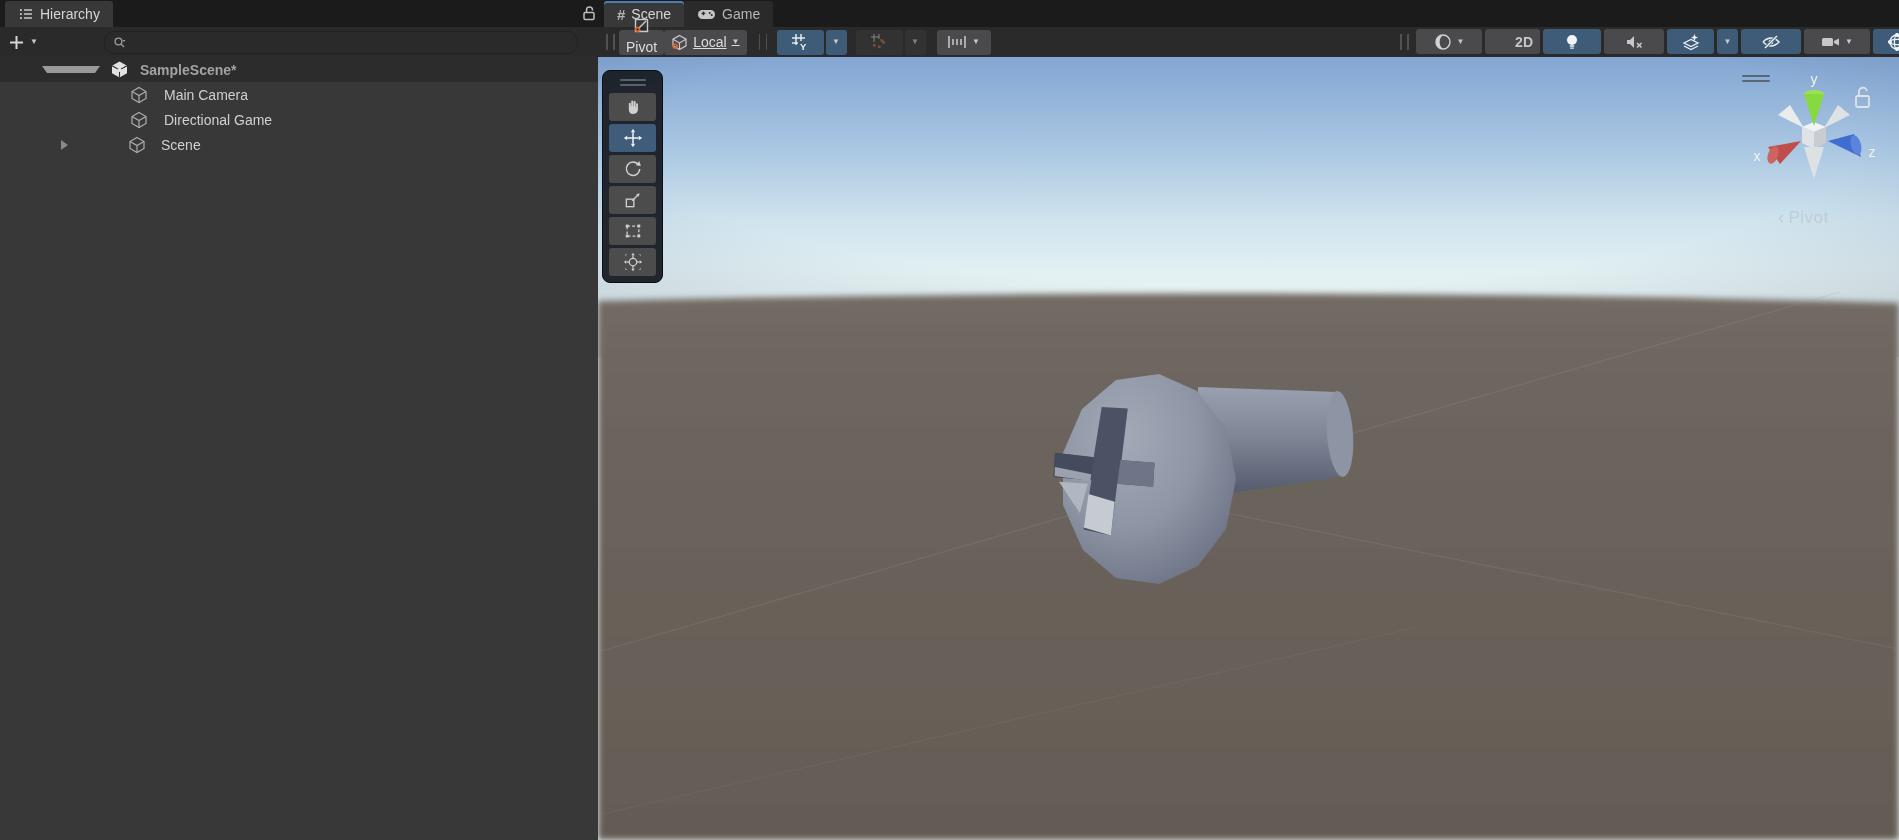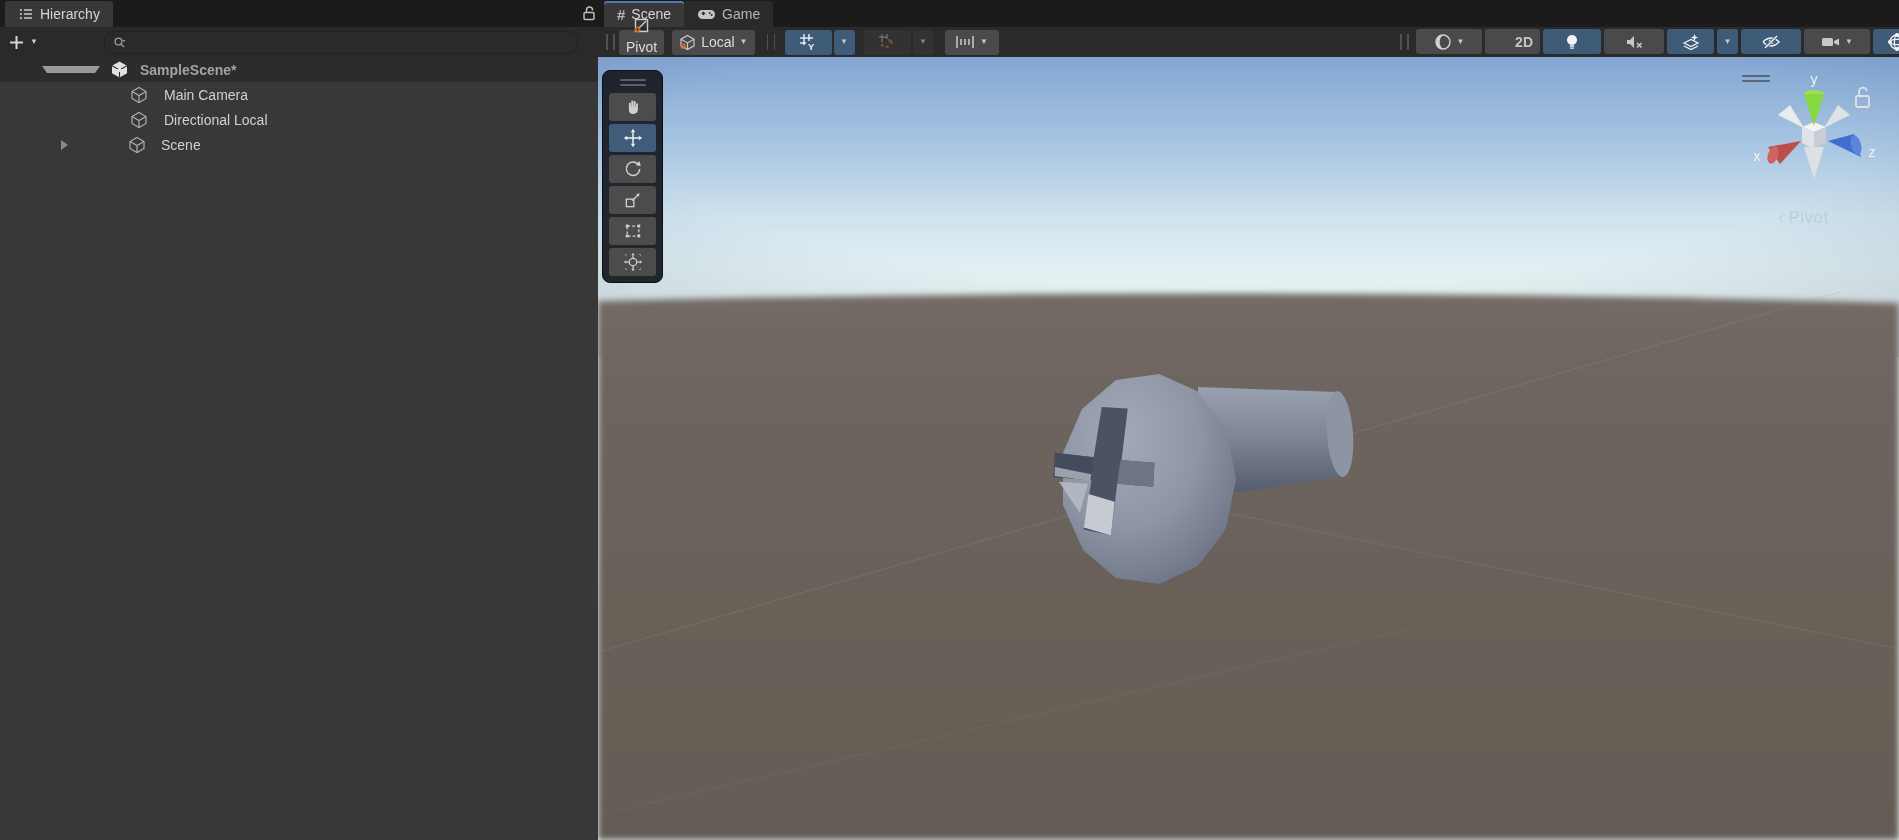--- a/index.html
+++ b/index.html
@@ -158,21 +158,21 @@
         </span>
         <span class="rowlabel abs" style="left:110px;">Main Camera</span>
       </div>
       <div class="trow">
         <span class="icon abs" style="left:82px;">
           <svg width="18" height="18" viewBox="0 0 18 18" fill="none" stroke="#adadad" stroke-width="1.2">
               <polygon points="9,1.5 16,5.5 16,12.5 9,16.5 2,12.5 2,5.5"></polygon>
               <path d="M2,5.5 9,9.5 16,5.5 M9,9.5 V16.5"></path>
             </svg>
         </span>
-        <span class="rowlabel abs" style="left:110px;">Directional Local</span>
+        <span class="rowlabel abs" style="left:110px;">Directional Game</span>
       </div>
       <div class="trow">
         <span class="tri-right abs" style="left:61px;"></span>
         <span class="icon abs" style="left:80px;">
           <svg width="18" height="18" viewBox="0 0 18 18" fill="none" stroke="#adadad" stroke-width="1.2">
               <polygon points="9,1.5 16,5.5 16,12.5 9,16.5 2,12.5 2,5.5"></polygon>
               <path d="M2,5.5 9,9.5 16,5.5 M9,9.5 V16.5"></path>
             </svg>
         </span>
         <span class="rowlabel abs" style="left:107px;">Scene</span>
@@ -213,21 +213,21 @@
           <svg width="17" height="17" viewBox="0 0 17 17" fill="none">
               <rect x="2.5" y="2.5" width="12" height="12" stroke="#c9c9c9" stroke-width="1.4"></rect>
               <line x1="5.5" y1="11.5" x2="13" y2="4" stroke="#c9c9c9" stroke-width="1.4"></line>
               <circle cx="4.6" cy="12.4" r="2" stroke="#e06a2b" stroke-width="1.5"></circle>
             </svg>
         </span>
         <span>Pivot</span>
         <span class="car05">▼</span>
       </div>
 
-      <div class="tbtn" style="margin-left:8px;">
+      <div class="tbtn" style="margin-left:0;text-decoration:underline;">
         <span class="icon">
           <svg width="17" height="17" viewBox="0 0 17 17" fill="none" stroke="#c9c9c9" stroke-width="1.2">
               <polygon points="8.5,1.5 15,5.2 15,11.8 8.5,15.5 2,11.8 2,5.2"></polygon>
               <path d="M2,5.2 8.5,8.9 15,5.2 M8.5,8.9 V15.5"></path>
               <circle cx="4.2" cy="12.2" r="1.9" stroke="#e06a2b" stroke-width="1.5"></circle>
             </svg>
         </span>
         <span>Local</span>
         <span class="car05">▼</span>
       </div>

